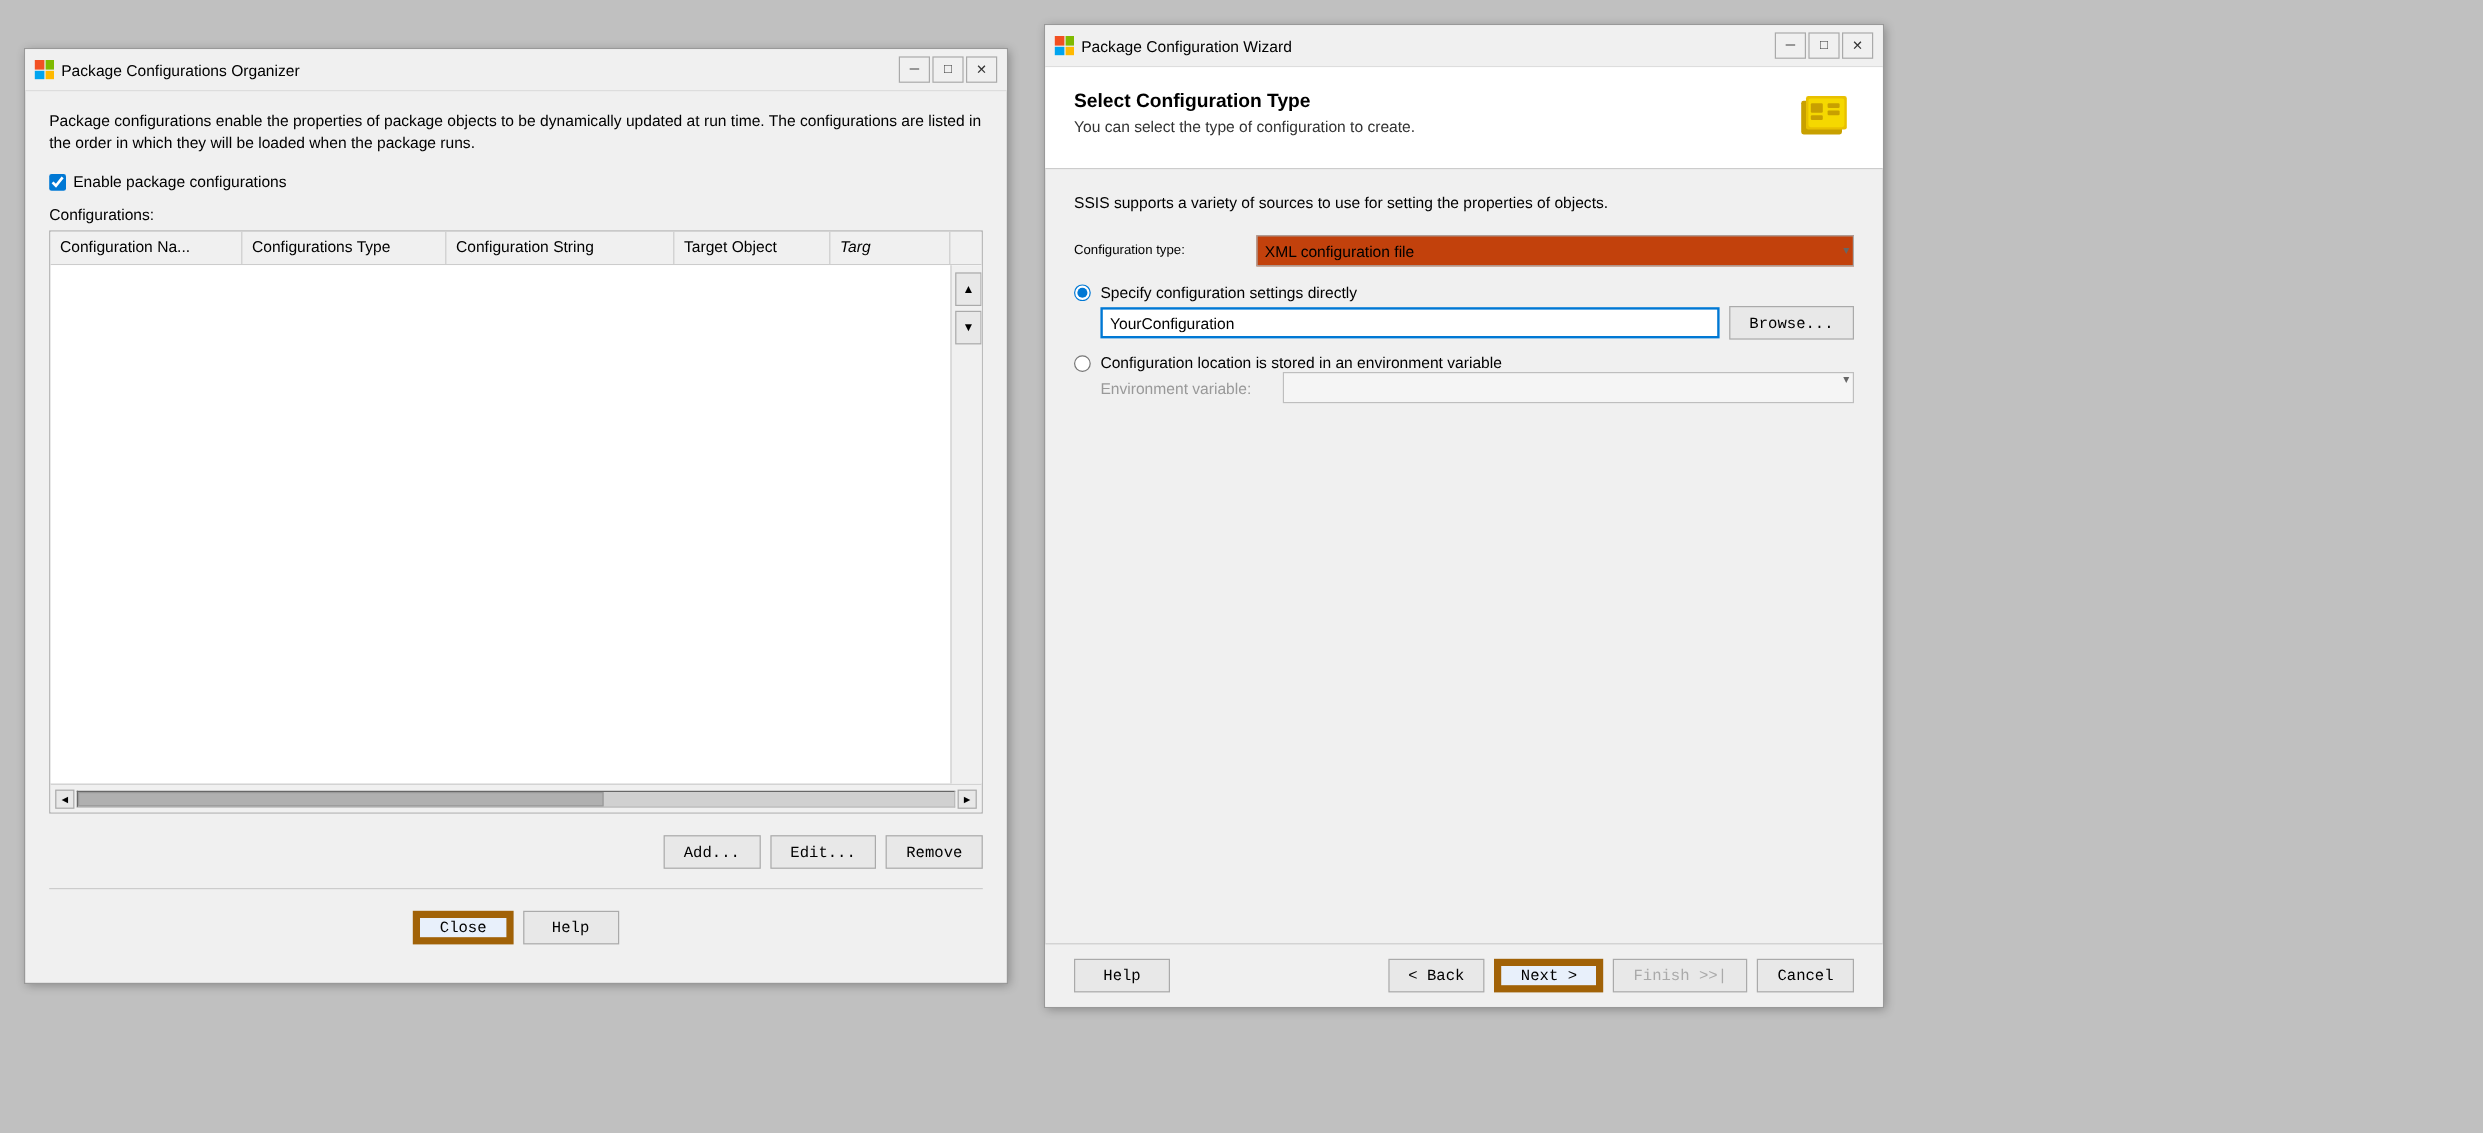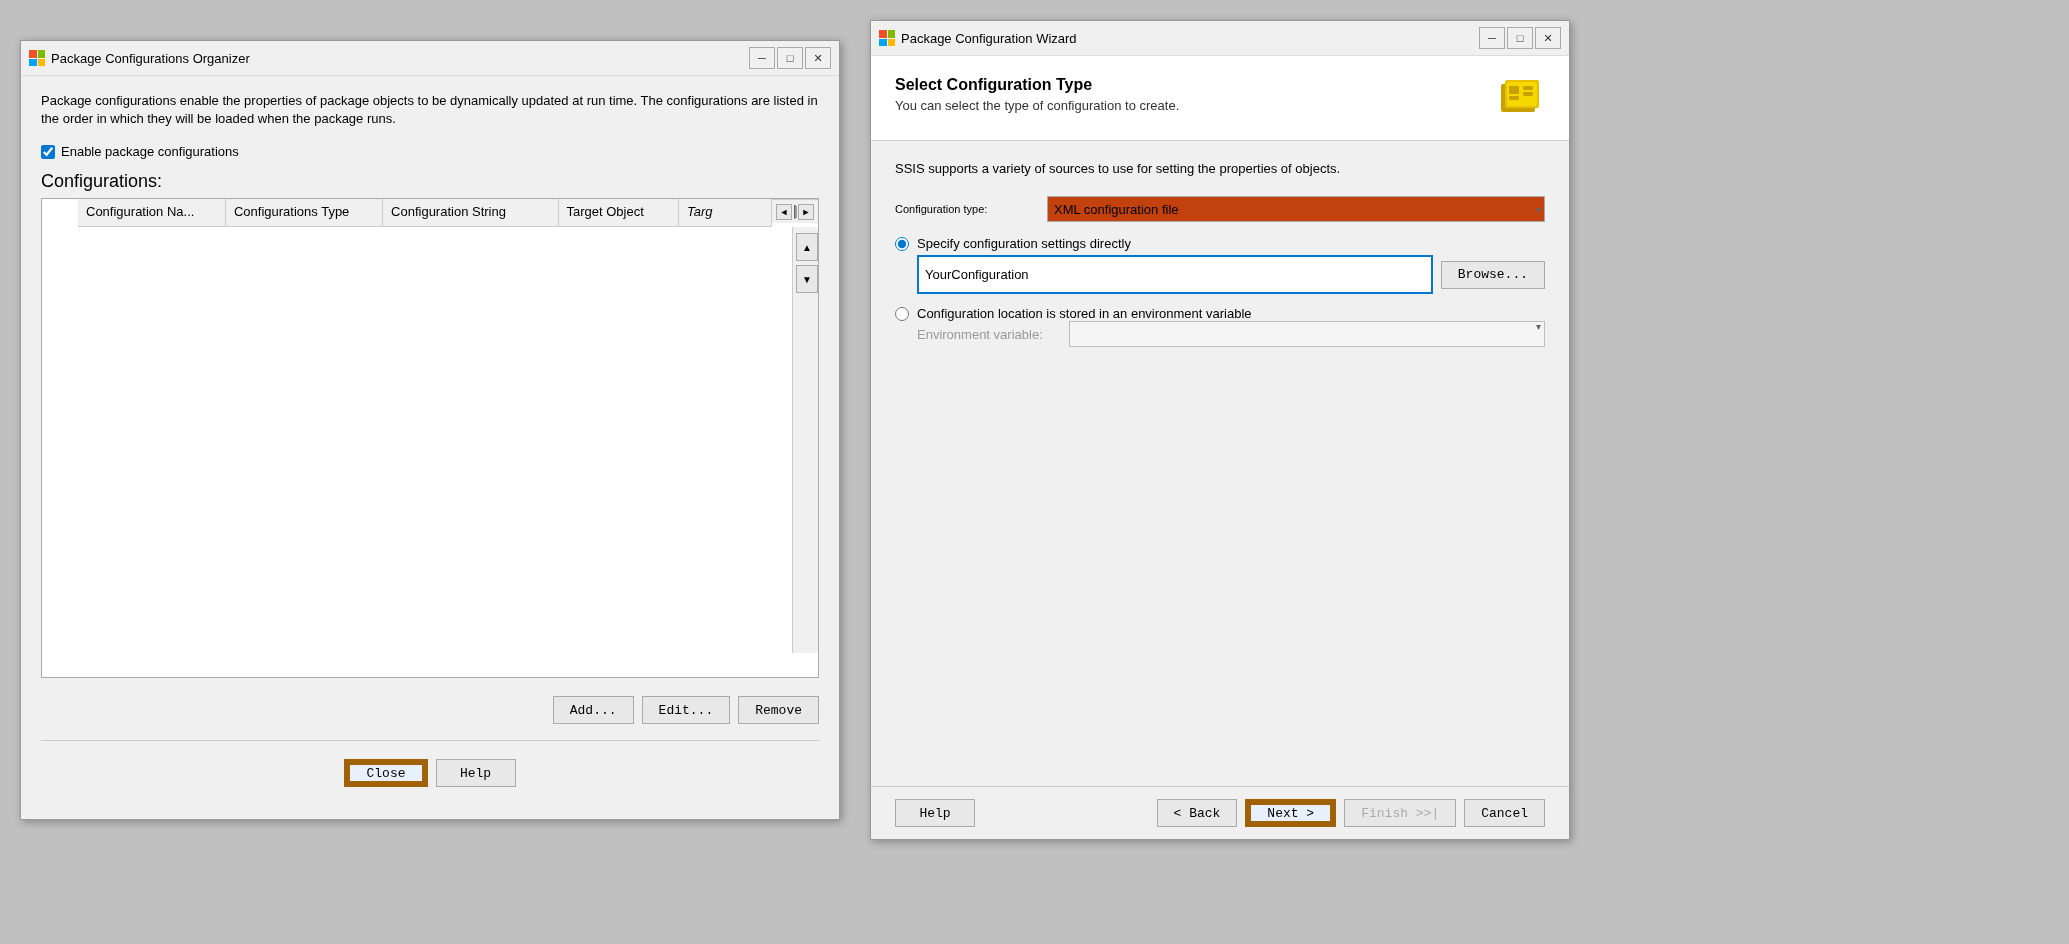--- a/index.html
+++ b/index.html
@@ -100,32 +100,31 @@
 
     .checkbox-row input[type="checkbox"] {
       width: 14px;
       height: 14px;
       accent-color: #0078d4;
     }
 
     
     .configurations-label {
       margin-bottom: 6px;
-      font-size: 18px;
+      font-size: 13px;
     }
 
     .table-container {
       border: 1px solid #aaa;
       background: white;
       flex: 1;
       overflow: hidden;
       display: flex;
-      flex-direction: row;
+      flex-direction: column;
       position: relative;
-      padding-left: 36px;
     }
 
     .table-wrapper {
       flex: 1;
       overflow: auto;
       display: flex;
       flex-direction: column;
     }
 
     .table-header {
@@ -385,21 +384,21 @@
     }
 
     .file-input-row {
       display: flex;
       gap: 8px;
       align-items: center;
     }
 
     .text-input {
       flex: 1;
-      height: 39px;
+      height: 26px;
       border: 1px solid #0078d4;
       border-width: 2px;
       padding: 0 6px;
       font-size: 13px;
       font-family: 'Segoe UI', sans-serif;
       background: white;
       outline: none;
     }
 
     .env-var-row {

